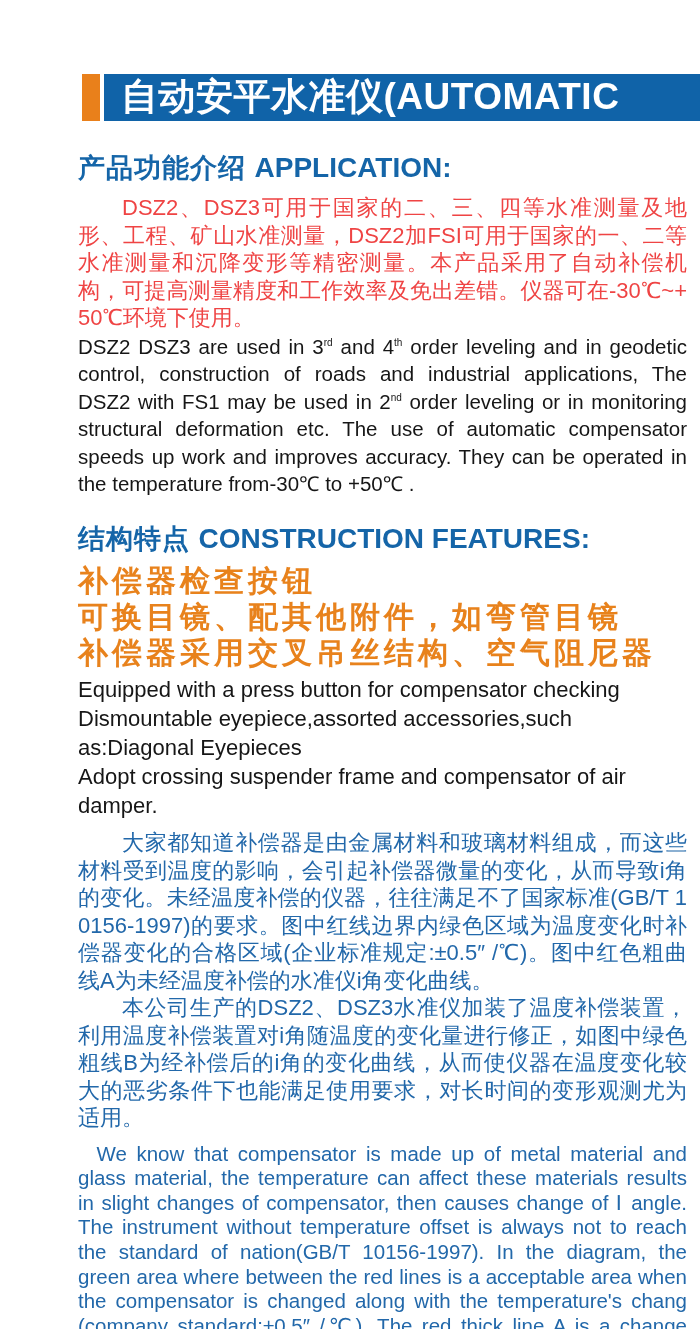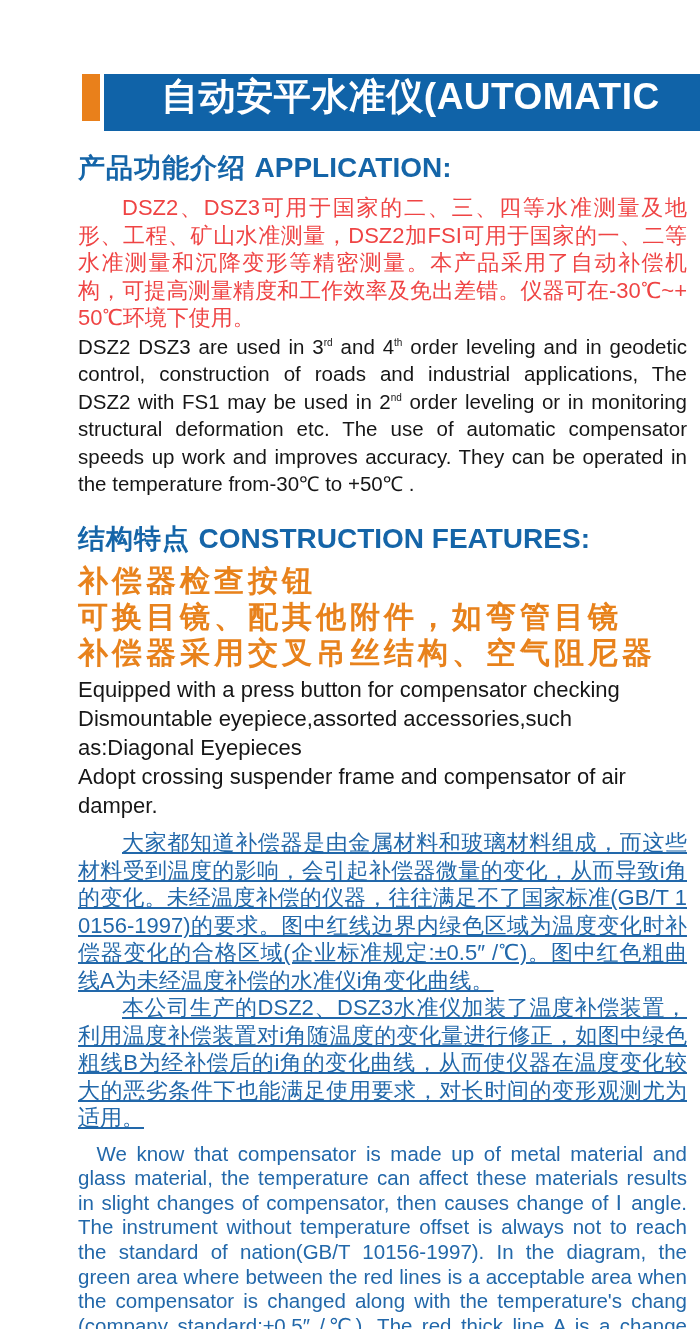--- a/index.html
+++ b/index.html
@@ -11,24 +11,23 @@
     background: #ffffff;
     font-family: "Liberation Sans", sans-serif;
     overflow: hidden;
   }
   
   .header-bar {
     position: absolute;
     top: 74px;
     left: 82px;
     right: 0;
-    height: 57px;
+    height: 47px;
     display: flex;
     align-items: stretch;
-    text-align: center;
   }
   .accent-block {
     width: 18px;
     height: 47px;
     background: #e9801b;
     flex: 0 0 18px;
   }
   .accent-gap { width: 4px; flex: 0 0 4px; background: #ffffff; }
   .title-band {
     flex: 1 1 auto;
@@ -99,21 +98,20 @@
     line-height: 29px;
     color: #161616;
   }
   .blue-zh {
     margin-top: 9px;
     font-size: 22px;
     line-height: 27.5px;
     color: #2268aa;
     text-align: justify;
     word-break: break-all;
-    text-decoration: underline;
   }
   .blue-zh p { text-indent: 2em; }
   .blue-en {
     margin-top: 10px;
     font-size: 20.5px;
     line-height: 24.6px;
     color: #2268aa;
     text-align: justify;
     text-indent: 0.9em;
   }

